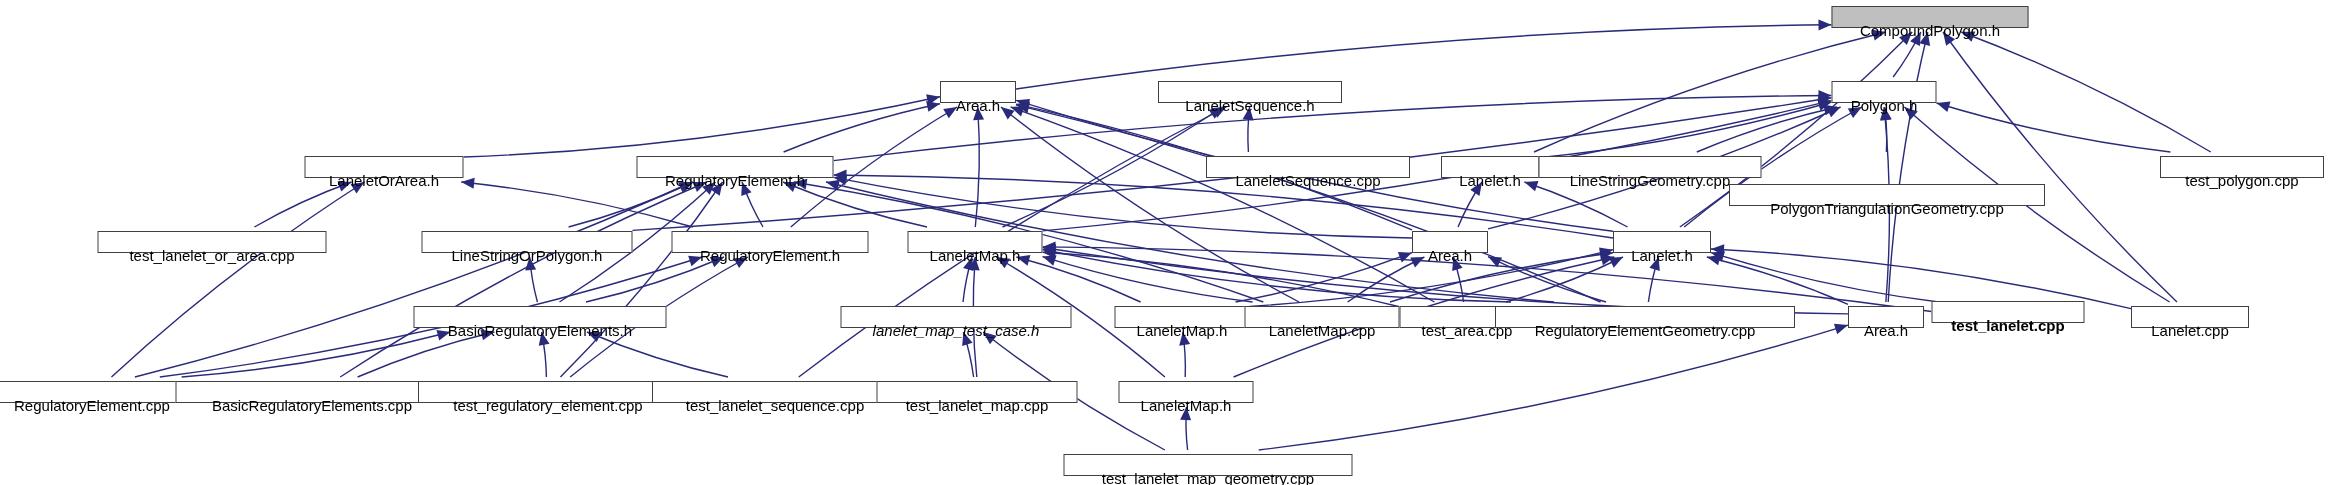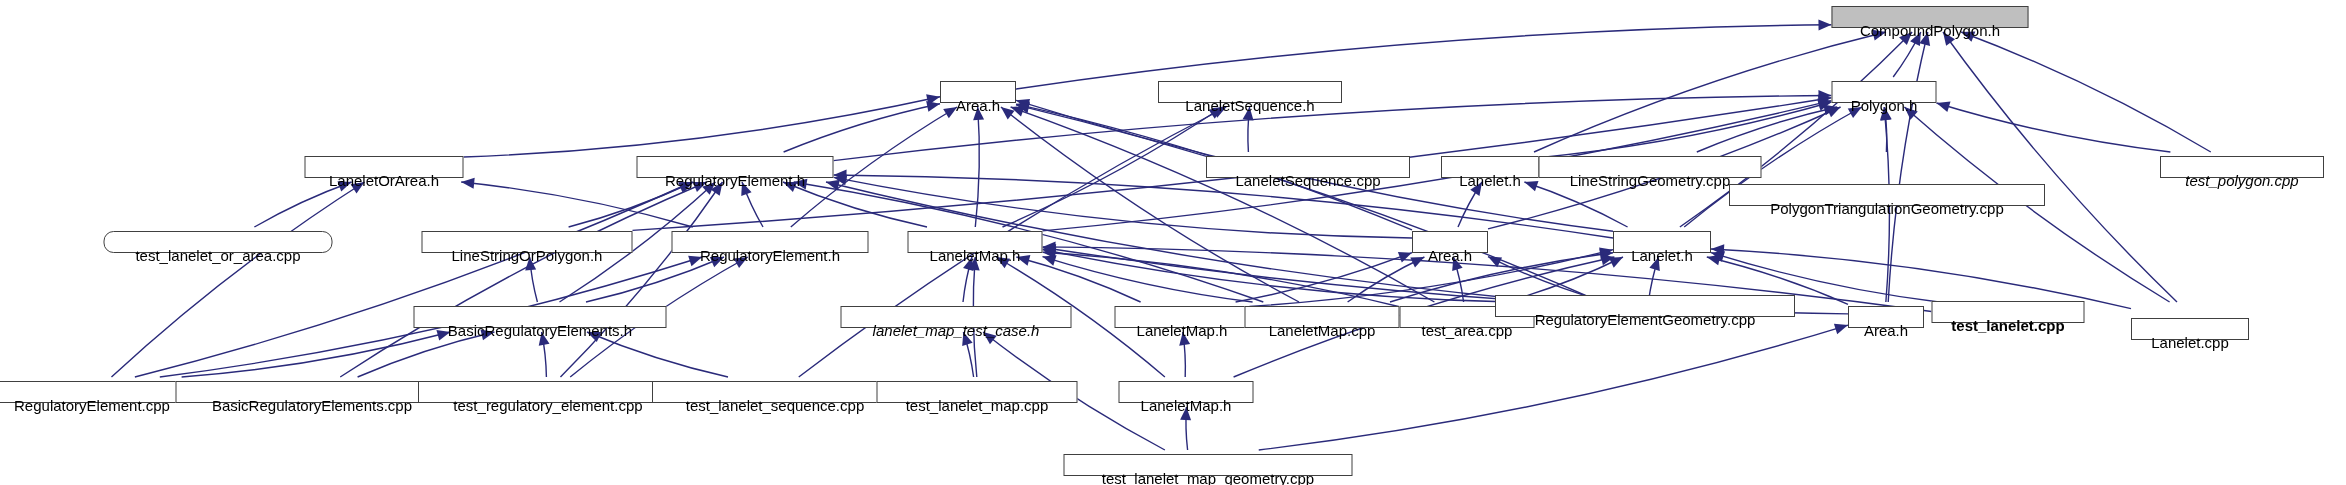--- a/index.html
+++ b/index.html
@@ -213,36 +213,36 @@
       <div class="node root" style="left: 1930px; top: 17px; width: 197px;">CompoundPolygon.h</div>
       <div class="node" style="left: 978px; top: 92px; width: 76px;">Area.h</div>
       <div class="node" style="left: 1250px; top: 92px; width: 184px; text-align: center;">LaneletSequence.h</div>
       <div class="node" style="left: 1884px; top: 92px; width: 105px; text-align: center;">Polygon.h</div>
       <div class="node" style="left: 384px; top: 167px; width: 159px;">LaneletOrArea.h</div>
       <div class="node" style="left: 735px; top: 167px; width: 197px;">RegulatoryElement.h</div>
       <div class="node" style="left: 1308px; top: 167px; width: 204px;">LaneletSequence.cpp</div>
       <div class="node" style="left: 1490px; top: 167px; width: 98px;">Lanelet.h</div>
       <div class="node" style="left: 1650px; top: 167px; width: 223px;">LineStringGeometry.cpp</div>
       <div class="node" style="left: 1887px; top: 167px; width: 316px; margin-top: 28px;">PolygonTriangulationGeometry.cpp</div>
-      <div class="node" style="left: 2242px; top: 167px; width: 164px; font-style: italic;">test_polygon.cpp</div>
-      <div class="node" style="left: 218px; top: 242px; width: 229px; border-radius: 10px;">test_lanelet_or_area.cpp</div>
+      <div class="node" style="left: 2242px; top: 167px; width: 164px;">test_polygon.cpp</div>
+      <div class="node" style="left: 212px; top: 242px; width: 229px;">test_lanelet_or_area.cpp</div>
       <div class="node" style="left: 527px; top: 242px; width: 211px;">LineStringOrPolygon.h</div>
       <div class="node" style="left: 770px; top: 242px; width: 197px;">RegulatoryElement.h</div>
       <div class="node" style="left: 975px; top: 242px; width: 135px;">LaneletMap.h</div>
       <div class="node" style="left: 1450px; top: 242px; width: 76px;">Area.h</div>
       <div class="node" style="left: 1662px; top: 242px; width: 98px;">Lanelet.h</div>
       <div class="node" style="left: 540px; top: 317px; width: 253px;">BasicRegulatoryElements.h</div>
       <div class="node" style="left: 956px; top: 317px; width: 231px; font-style: italic;">lanelet_map_test_case.h</div>
       <div class="node" style="left: 1182px; top: 317px; width: 135px;">LaneletMap.h</div>
       <div class="node" style="left: 1322px; top: 317px; width: 155px;">LaneletMap.cpp</div>
       <div class="node" style="left: 1467px; top: 317px; width: 135px;">test_area.cpp</div>
-      <div class="node" style="left: 1645px; top: 306px; width: 300px;">RegulatoryElementGeometry.cpp</div>
+      <div class="node" style="left: 1645px; top: 317px; width: 300px;">RegulatoryElementGeometry.cpp</div>
       <div class="node" style="left: 1886px; top: 317px; width: 76px;">Area.h</div>
       <div class="node" style="left: 2008px; top: 312px; width: 153px; font-weight: bold;">test_lanelet.cpp</div>
-      <div class="node" style="left: 2190px; top: 329px; width: 118px;">Lanelet.cpp</div>
+      <div class="node" style="left: 2190px; top: 317px; width: 118px;">Lanelet.cpp</div>
       <div class="node" style="left: 92px; top: 392px; width: 218px;">RegulatoryElement.cpp</div>
       <div class="node" style="left: 312px; top: 392px; width: 273px;">BasicRegulatoryElements.cpp</div>
       <div class="node" style="left: 548px; top: 392px; width: 260px;">test_regulatory_element.cpp</div>
       <div class="node" style="left: 775px; top: 392px; width: 246px;">test_lanelet_sequence.cpp</div>
       <div class="node" style="left: 977px; top: 392px; width: 201px;">test_lanelet_map.cpp</div>
       <div class="node" style="left: 1186px; top: 392px; width: 135px;">LaneletMap.h</div>
       <div class="node" style="left: 1188px; top: 465px; width: 289px; margin-left: 20px;">test_lanelet_map_geometry.cpp</div>
     </div>
 </div>
 

